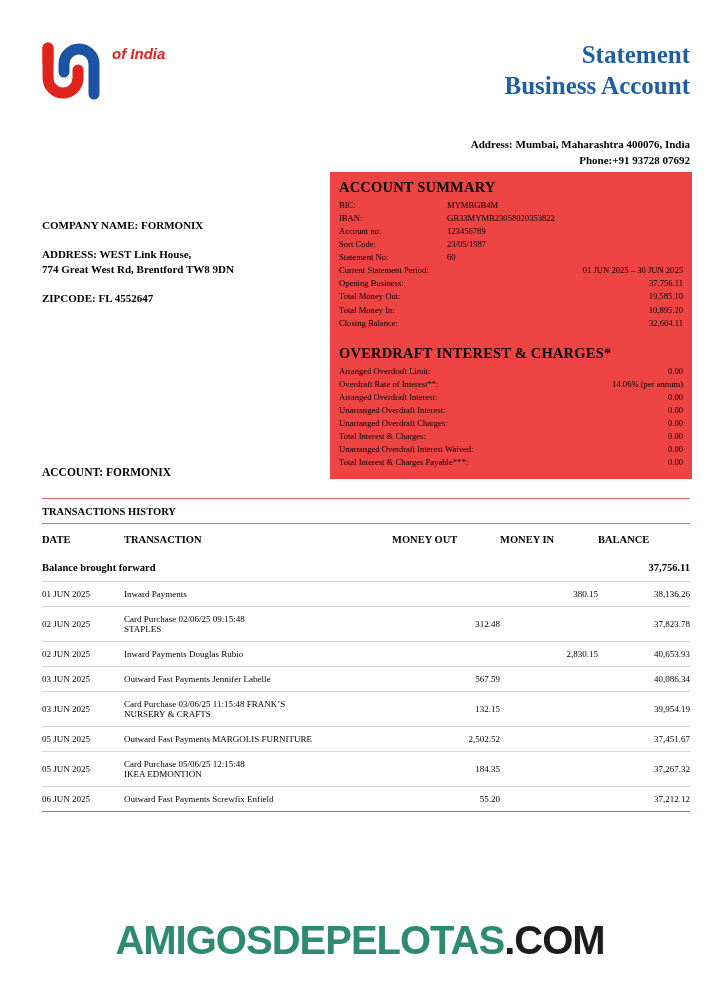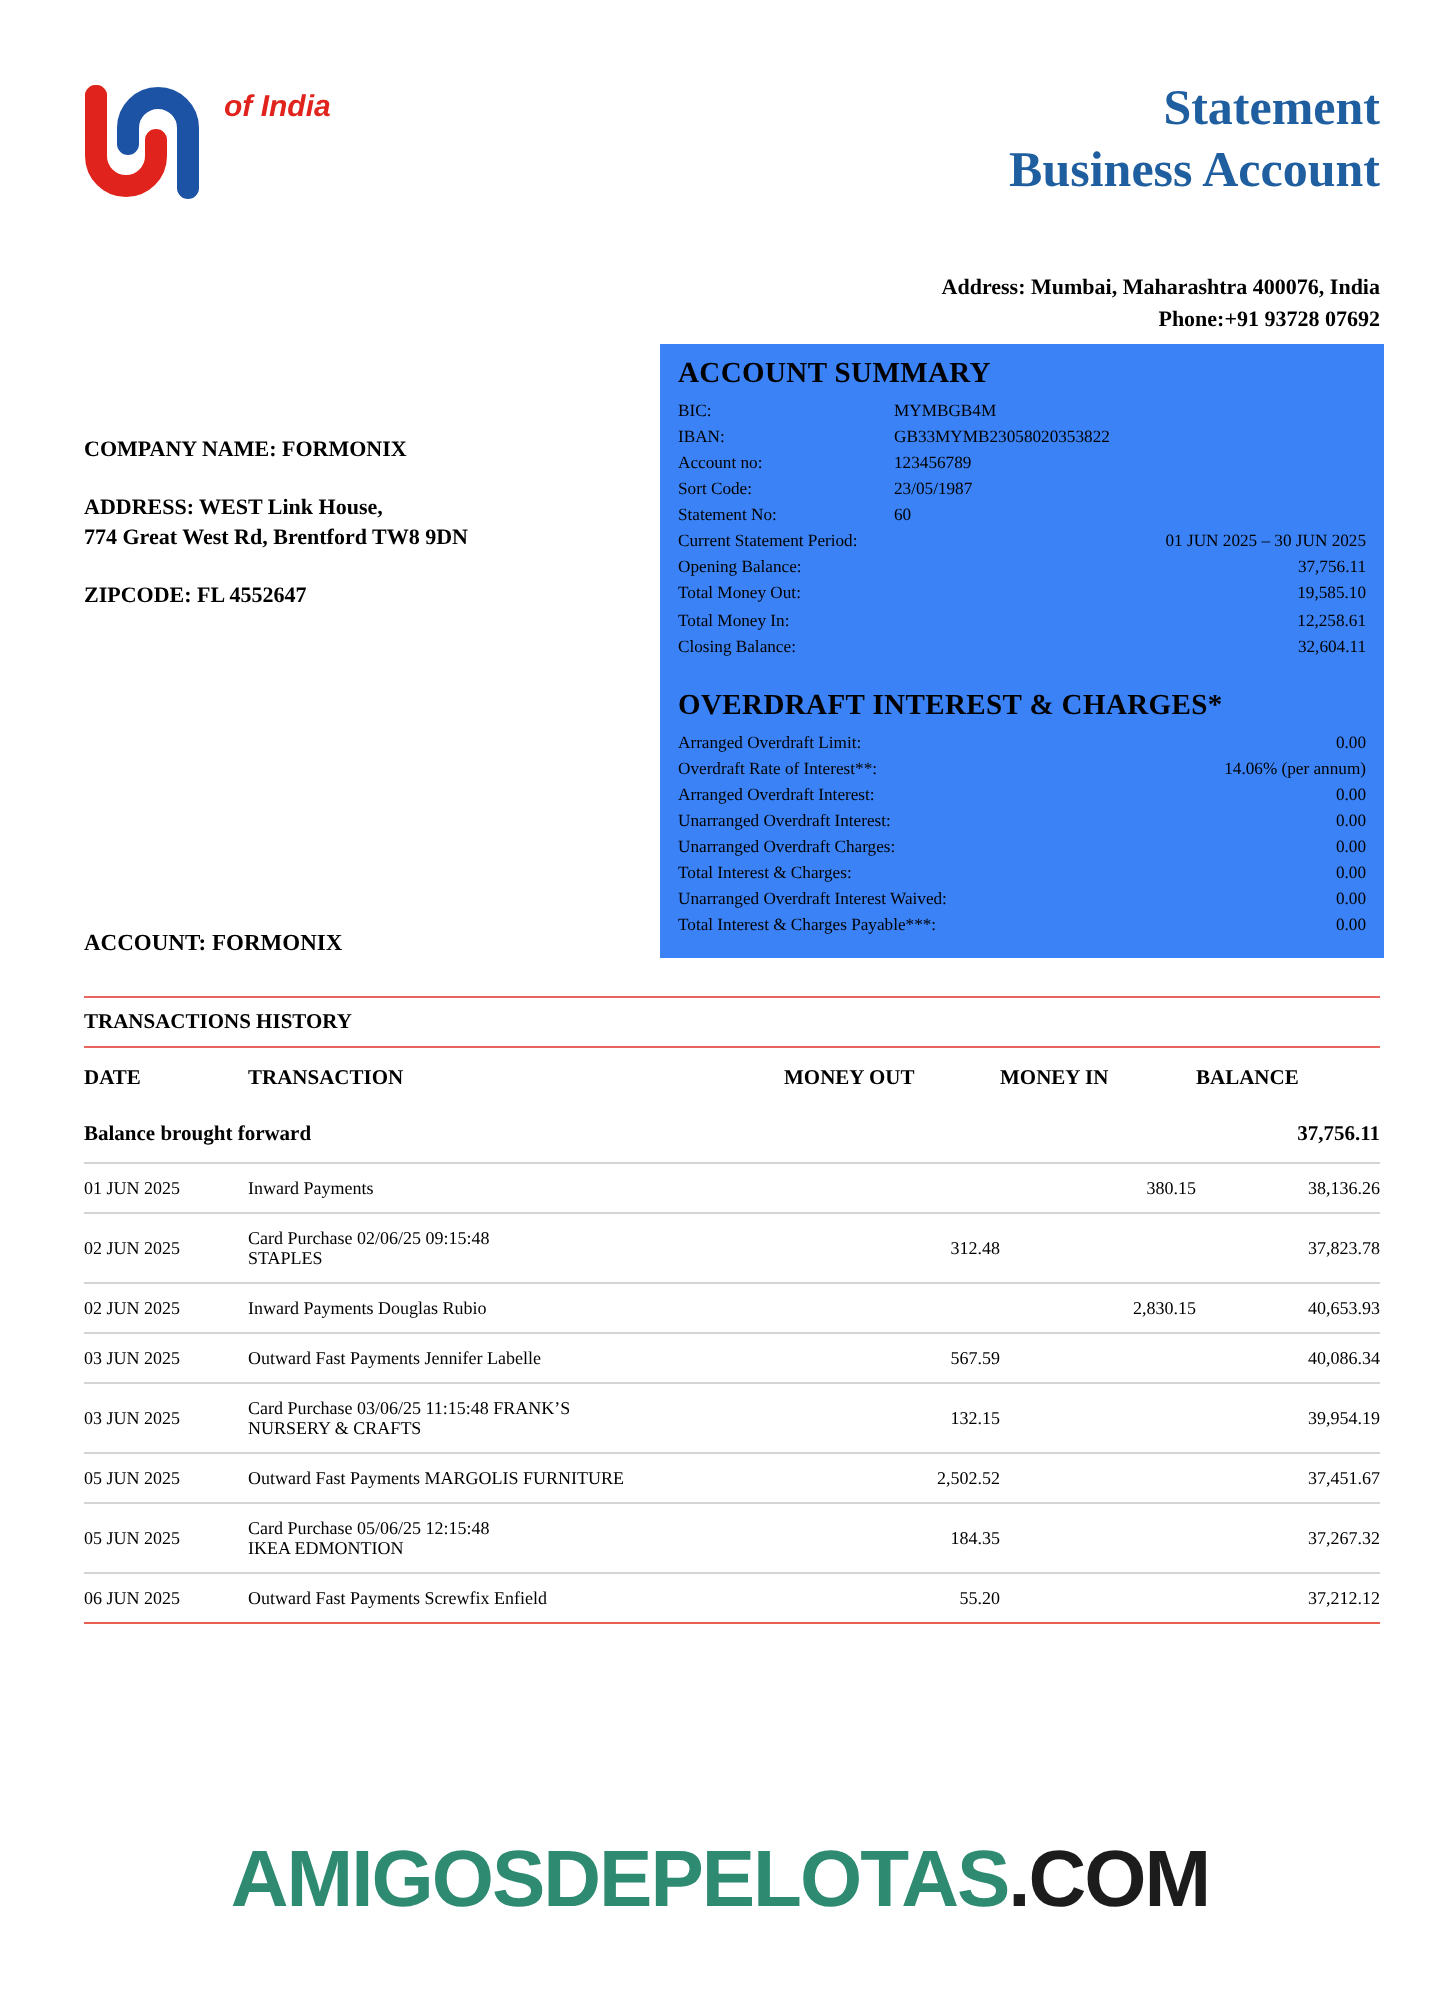--- a/index.html
+++ b/index.html
@@ -102,21 +102,21 @@
     line-height: 1.35;
   }
   .customer .blk { margin-bottom: 14px; }
   .customer .blk:last-child { margin-bottom: 0; }
 
   
   .panel {
     position: absolute;
     left: 330px;
     width: 362px;
-    background: #3b82f6;
+    background: #ef4444;
     box-sizing: border-box;
     padding: 7px 9px 9px 9px;
   }
   #summary-panel { top: 172px; }
   #overdraft-panel { top: 338px; }
 
   .panel-title {
     font-size: 14.5px;
     font-weight: bold;
     letter-spacing: 0.2px;
@@ -267,30 +267,30 @@
         </div>
         <div class="prow">
           <div class="lbl">Statement No:</div>
           <div class="val-left">60</div>
         </div>
         <div class="prow wide">
           <div class="lbl">Current Statement Period:</div>
           <div class="val-right">01 JUN 2025 – 30 JUN 2025</div>
         </div>
         <div class="prow wide">
-          <div class="lbl">Opening Balance:</div>
+          <div class="lbl">Opening Business:</div>
           <div class="val-right">37,756.11</div>
         </div>
         <div class="prow wide">
           <div class="lbl">Total Money Out:</div>
           <div class="val-right">19,585.10</div>
         </div>
         <div class="prow wide">
           <div class="lbl">Total Money In:</div>
-          <div class="val-right">12,258.61</div>
+          <div class="val-right">10,895.20</div>
         </div>
         <div class="prow wide">
           <div class="lbl">Closing Balance:</div>
           <div class="val-right">32,604.11</div>
         </div>
       </div>
   </div>
 
   <div class="panel" id="overdraft-panel">
     <div class="panel-title">OVERDRAFT INTEREST &amp; CHARGES*</div>

